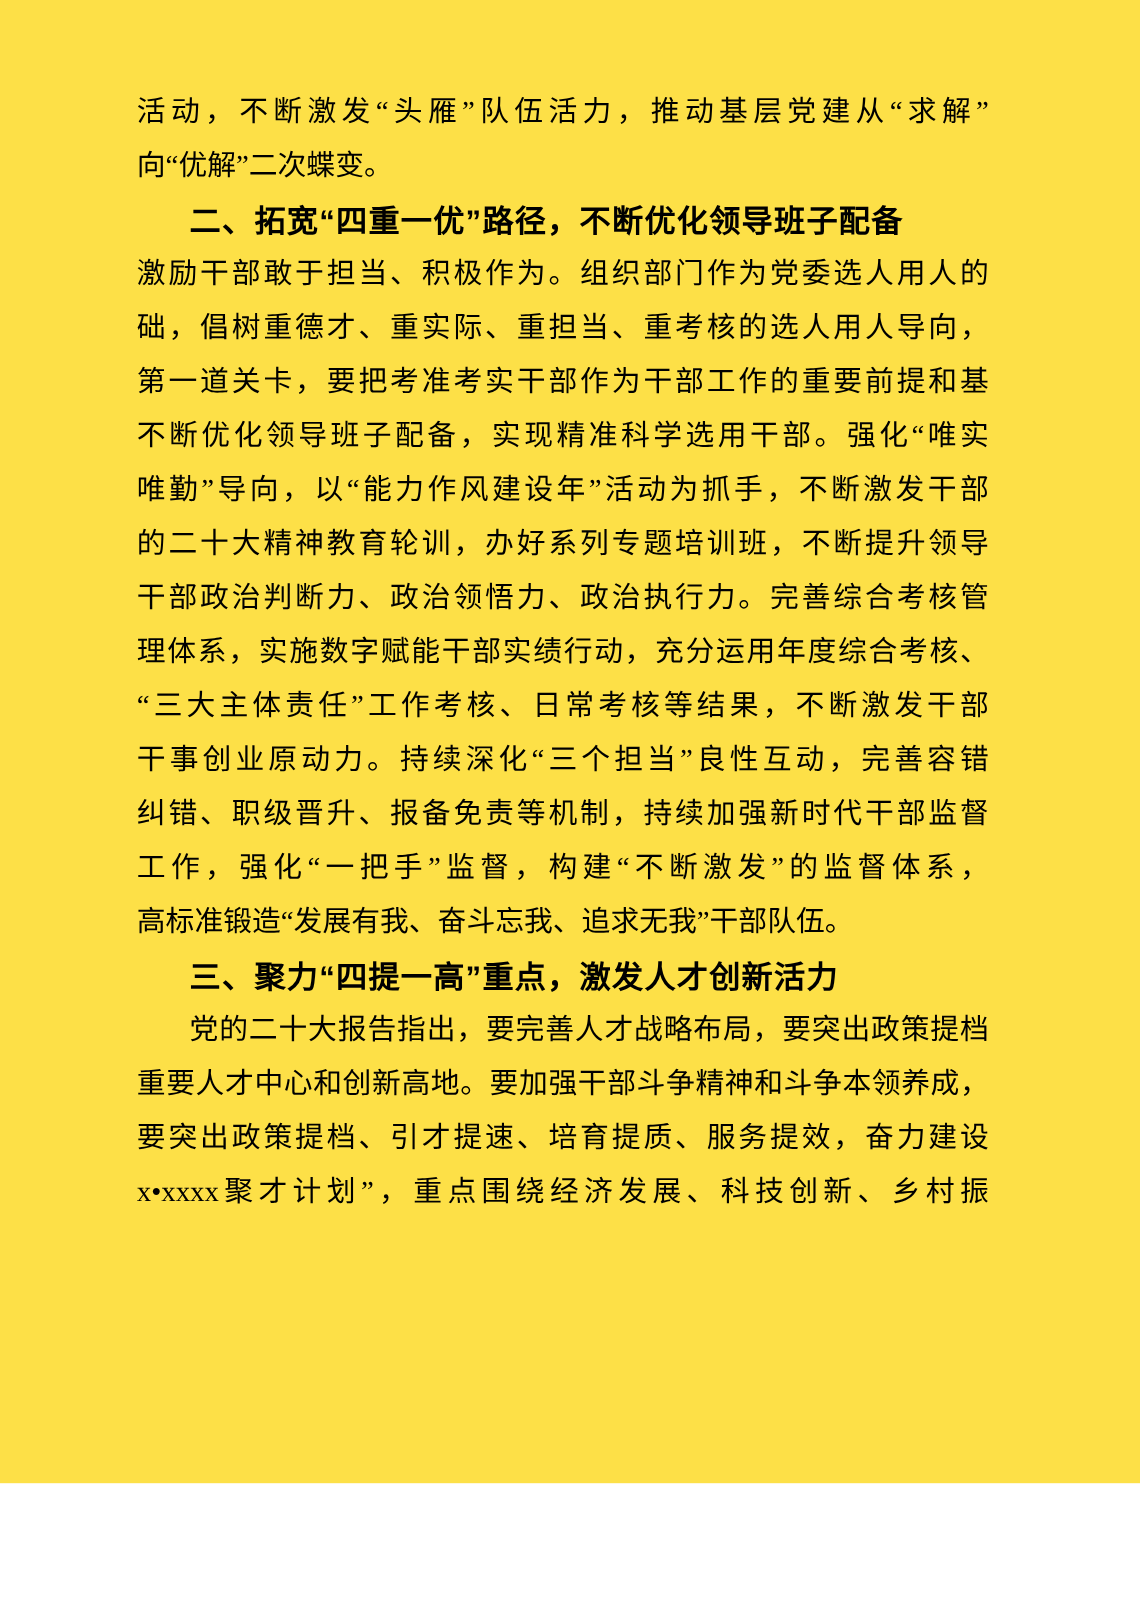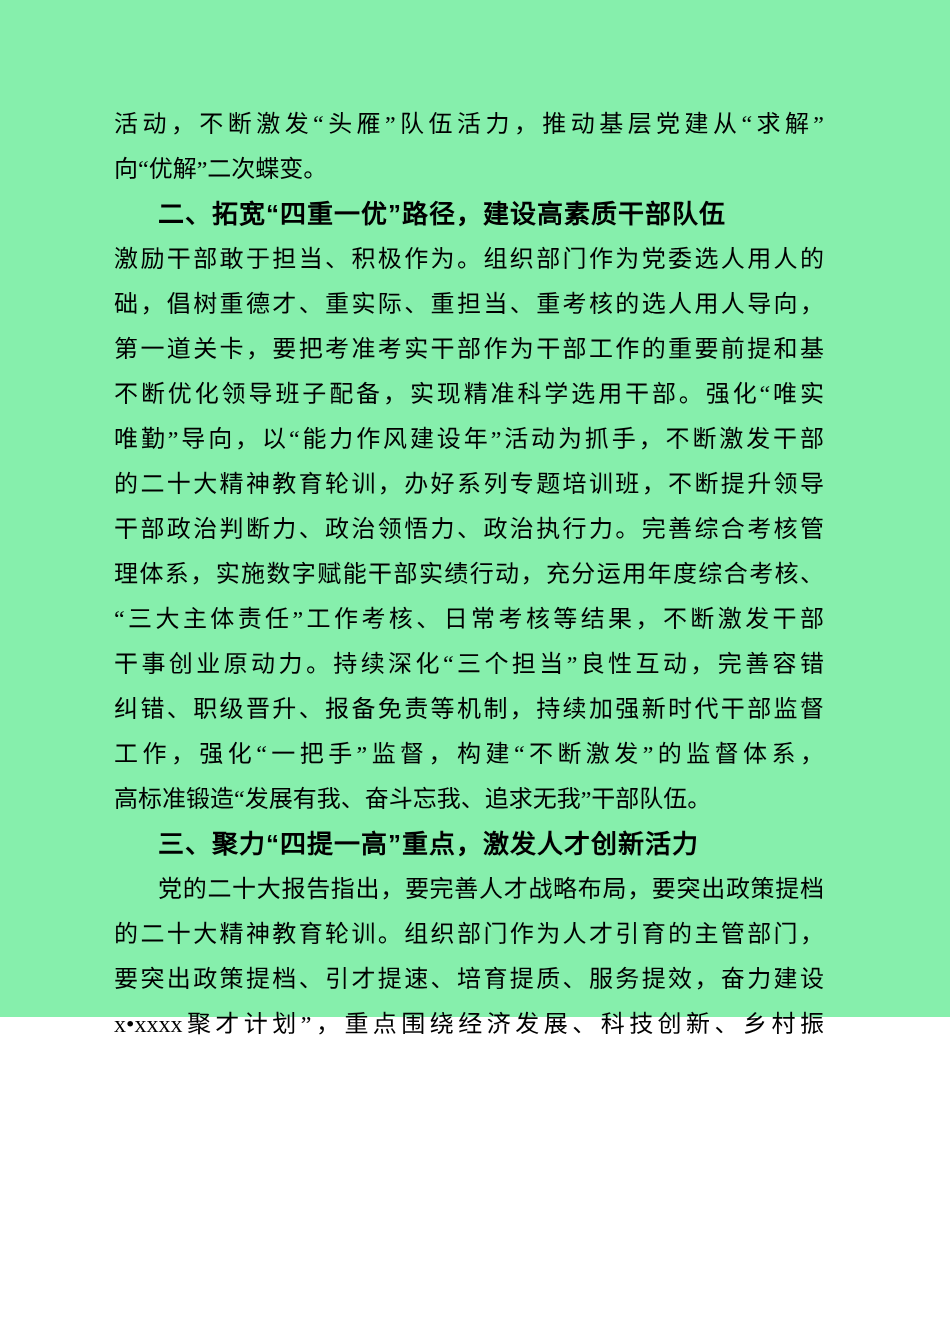--- a/index.html
+++ b/index.html
@@ -8,23 +8,23 @@
   }
   body {
     width: 950px;
     height: 1344px;
     background: #ffffff;
     overflow: hidden;
   }
   .page {
     box-sizing: border-box;
     width: 950px;
-    height: 1017px;
-    padding: 102px 126px 0 114px;
-    background: #86efac;
+    height: 1236px;
+    padding: 72px 126px 0 114px;
+    background: #fde047;
   }
   .line {
     font-family: "Liberation Serif", "DejaVu Serif", serif;
     font-size: 24px;
     line-height: 45px;
     color: #000000;
     text-align: justify;
     white-space: nowrap; 
   }
   .line.j {
@@ -47,36 +47,36 @@
   }
 </style>
 </head>
 <body>
 
 <main class="page">
 
   <div class="line j">活动，不断激发“头雁”队伍活力，推动基层党建从“求解”</div>
   <div class="line">向“优解”二次蝶变。</div>
 
-  <div class="heading">二、拓宽“四重一优”路径，建设高素质干部队伍</div>
+  <div class="heading">二、拓宽“四重一优”路径，不断优化领导班子配备</div>
 
   <div class="line j">激励干部敢于担当、积极作为。组织部门作为党委选人用人的</div>
   <div class="line j">础，倡树重德才、重实际、重担当、重考核的选人用人导向，</div>
   <div class="line j">第一道关卡，要把考准考实干部作为干部工作的重要前提和基</div>
   <div class="line j">不断优化领导班子配备，实现精准科学选用干部。强化“唯实</div>
   <div class="line j">唯勤”导向，以“能力作风建设年”活动为抓手，不断激发干部</div>
   <div class="line j">的二十大精神教育轮训，办好系列专题培训班，不断提升领导</div>
   <div class="line j">干部政治判断力、政治领悟力、政治执行力。完善综合考核管</div>
   <div class="line j">理体系，实施数字赋能干部实绩行动，充分运用年度综合考核、</div>
   <div class="line j">“三大主体责任”工作考核、日常考核等结果，不断激发干部</div>
   <div class="line j">干事创业原动力。持续深化“三个担当”良性互动，完善容错</div>
   <div class="line j">纠错、职级晋升、报备免责等机制，持续加强新时代干部监督</div>
   <div class="line j">工作，强化“一把手”监督，构建“不断激发”的监督体系，</div>
   <div class="line">高标准锻造“发展有我、奋斗忘我、追求无我”干部队伍。</div>
 
   <div class="heading">三、聚力“四提一高”重点，激发人才创新活力</div>
 
   <div class="line j indent">党的二十大报告指出，要完善人才战略布局，要突出政策提档</div>
-  <div class="line j">的二十大精神教育轮训。组织部门作为人才引育的主管部门，</div>
+  <div class="line j">重要人才中心和创新高地。要加强干部斗争精神和斗争本领养成，</div>
   <div class="line j">要突出政策提档、引才提速、培育提质、服务提效，奋力建设</div>
   <div class="line j">x•xxxx聚才计划”，重点围绕经济发展、科技创新、乡村振</div>
 
 </main>
 
 </body></html>

